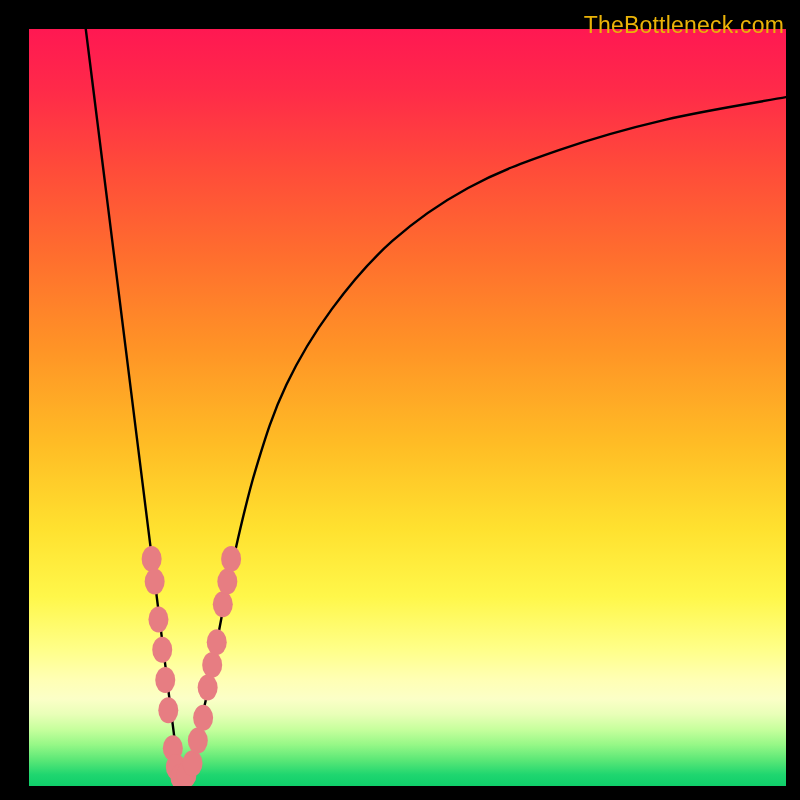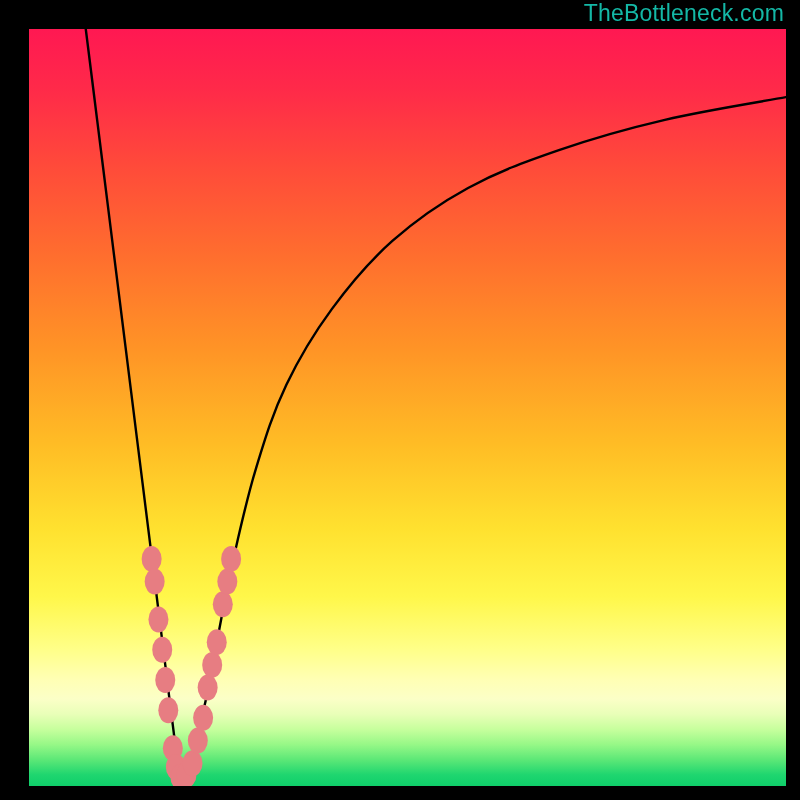--- a/index.html
+++ b/index.html
@@ -21,26 +21,26 @@
   .gradient {
     position: absolute;
     inset: 0;
   }
   .curve {
     position: absolute;
     inset: 0;
   }
   .watermark {
     position: absolute;
-    top: 0;
+    top: 12px;
     right: 16px;
     font-family: Arial, Helvetica, sans-serif;
     font-size: 23px;
     font-weight: 500;
-    color: #14b8a6;
+    color: #eab308;
     letter-spacing: 0.2px;
   }
 </style>
 </head>
 <body>
 
 <div class="frame">
   <div class="plot-area">
     <svg class="gradient" viewBox="0 0 757 757" preserveAspectRatio="none">
       <defs>

